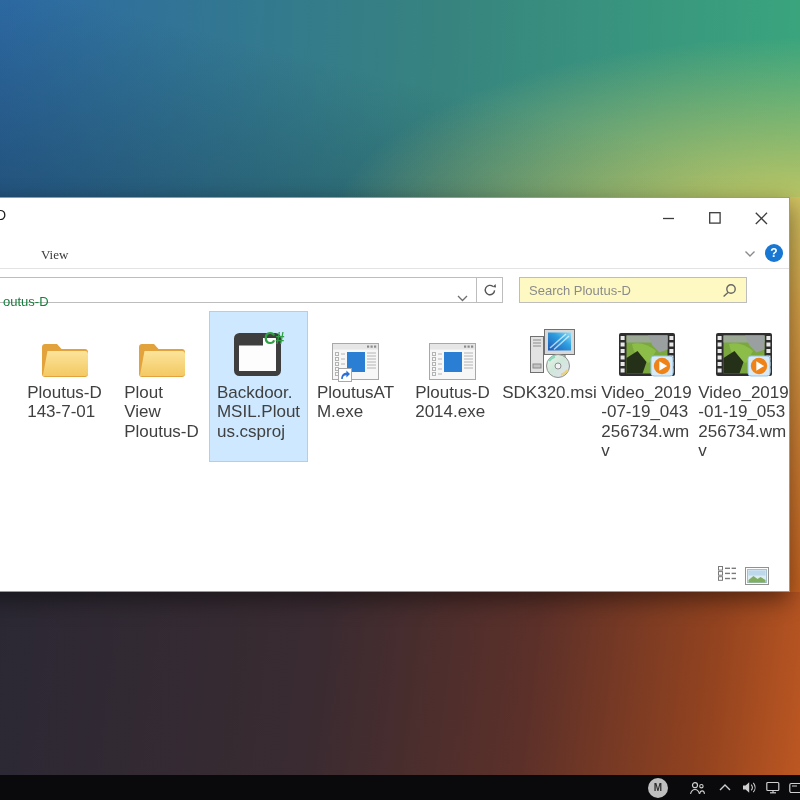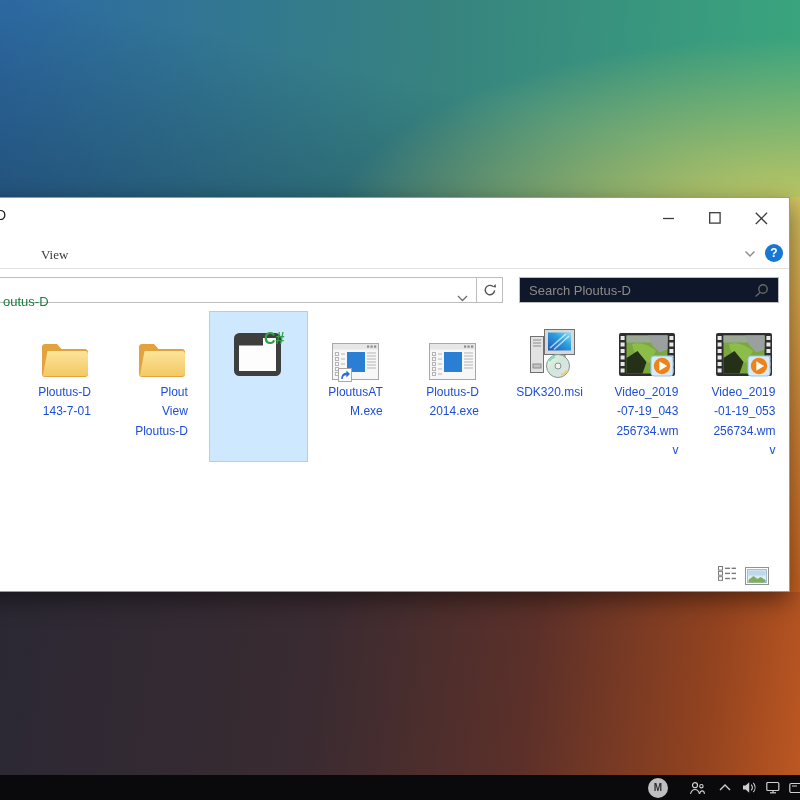--- a/index.html
+++ b/index.html
@@ -31,30 +31,30 @@
   .menu-right { position:absolute; right:6px; top:6px; display:flex; align-items:center; gap:9px; }
   .help-icon { width:18px; height:18px; border-radius:50%; background:#1877d2; color:#fff;
     font-size:12px; font-weight:bold; display:flex; align-items:center; justify-content:center; }
 
   .toolbar { position:absolute; left:0; top:71px; width:100%; height:37px; background:#fff; }
   .addr-box { position:absolute; left:0; top:8px; width:502px; height:26px; border:1px solid #bdbdbd; background:#fff; }
   .addr-text { position:absolute; left:27px; top:16px; font-size:13px; color:#15803d; white-space:nowrap; }
   .addr-chevron { position:absolute; right:8px; top:10px; }
   .refresh-box { position:absolute; left:501px; top:8px; width:27px; height:26px; border:1px solid #bdbdbd; background:#fff;
     display:flex; align-items:center; justify-content:center; }
-  .search-box { position:absolute; left:544px; top:8px; width:260px; height:26px; border:1px solid #bdbdbd; background:#0f172a; }
+  .search-box { position:absolute; left:544px; top:8px; width:228px; height:26px; border:1px solid #bdbdbd; background:#fef9c3; }
   .search-text { position:absolute; left:9px; top:5px; font-size:13px; color:#8b8b8b; }
   .search-ico { position:absolute; right:9px; top:5px; }
 
   .content { position:absolute; left:0; top:108px; width:100%; height:257px; background:#fff; }
   .file-grid { position:absolute; left:41px; top:6px; display:flex; }
   .item { width:97px; padding-top:6px; display:flex; flex-direction:column; align-items:center; }
   .item.selected { background:#cde8ff; outline:1px solid #a9d2ee; padding-bottom:5px; }
   .icon-box { height:62px; display:flex; align-items:flex-end; justify-content:center; margin-bottom:3px; position:relative; }
-  .label { font-size:12px; line-height:19.4px; color:#1d4ed8; text-align:right; }
+  .label { font-size:17px; line-height:19.4px; color:#404040; text-align:left; }
   .shortcut-badge { position:absolute; left:6px; bottom:-2px; width:14px; height:14px; background:#fff;
     border:1px solid #a8a8a8; display:flex; align-items:center; justify-content:center; }
 
   .statusbar { position:absolute; left:0; bottom:0; width:100%; height:30px; background:#fff; }
   .view-toggles { position:absolute; right:20px; bottom:6px; display:flex; align-items:center; gap:8px; }
   .thumb-btn { border:1px solid #919191; padding:1px; background:#fdfdfd; display:flex; }
 
   
   .taskbar { position:absolute; left:0; top:775px; width:800px; height:25px; background:#0a090b; z-index:8; }
   .tray-ico { position:absolute; top:0; height:25px; display:flex; align-items:center; justify-content:center; }
@@ -177,20 +177,25 @@
               <div>Ploutus-D</div>
             </div>
           </div>
           <div class="item selected">
             <div class="icon-box">
               <svg width="52" height="52" viewBox="0 0 52 52">
                 <rect x="3.5" y="7.5" width="42" height="38" rx="3" fill="#fdfdfd" stroke="#3e3e3e" stroke-width="5"></rect>
                 <path d="M3.5 10.5 a3 3 0 0 1 3 -3 h23.5 v10 H3.5 Z" fill="#3e3e3e"></path>
                 <text x="31" y="15.5" font-size="16" font-weight="bold" fill="#2ea043" font-family="Liberation Sans, sans-serif">C#</text>
               </svg>
+            </div>
+            <div class="label">
+              <div>Backdoor.</div>
+              <div>MSIL.Plout</div>
+              <div>us.csproj</div>
             </div>
           </div>
           <div class="item">
             <div class="icon-box">
               <svg width="47" height="37" viewBox="0 0 47 37">
                 <rect x="0.5" y="0.5" width="46" height="36" fill="#f7f7f7" stroke="#a8a8a8"></rect>
                 <rect x="1" y="1" width="45" height="5.5" fill="#e6e6e6"></rect>
                 <rect x="35" y="2.5" width="2.2" height="2.2" fill="#8a8a8a"></rect>
                 <rect x="38.5" y="2.5" width="2.2" height="2.2" fill="#8a8a8a"></rect>
                 <rect x="42" y="2.5" width="2.2" height="2.2" fill="#8a8a8a"></rect>

